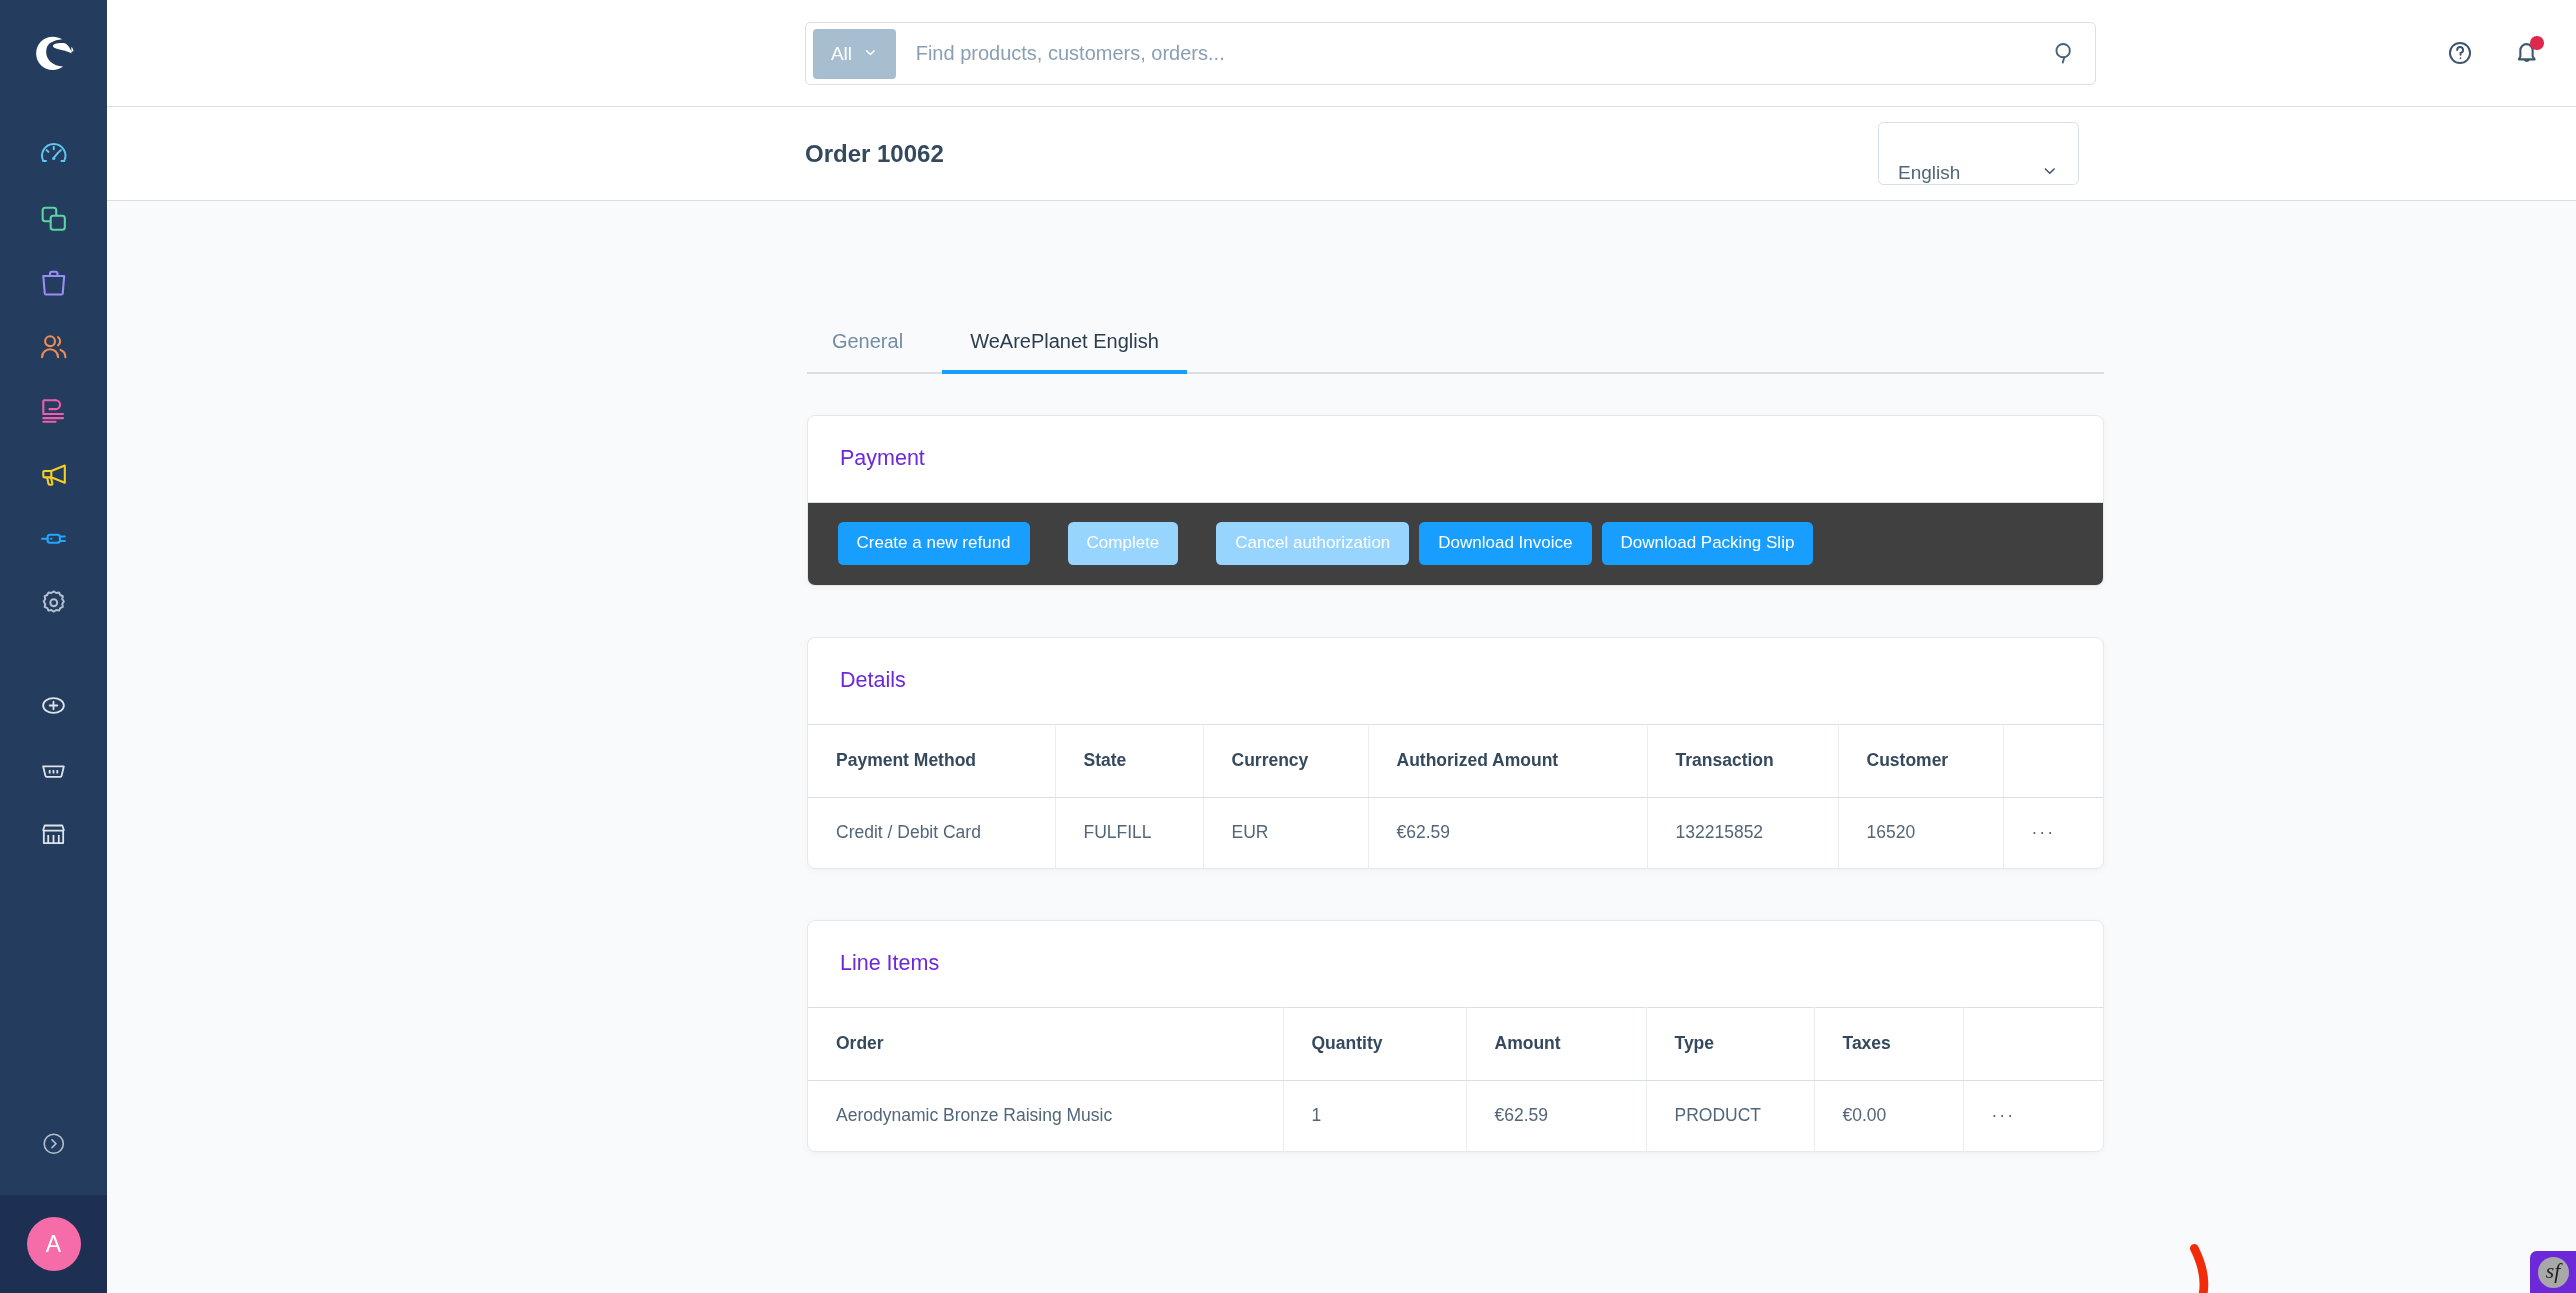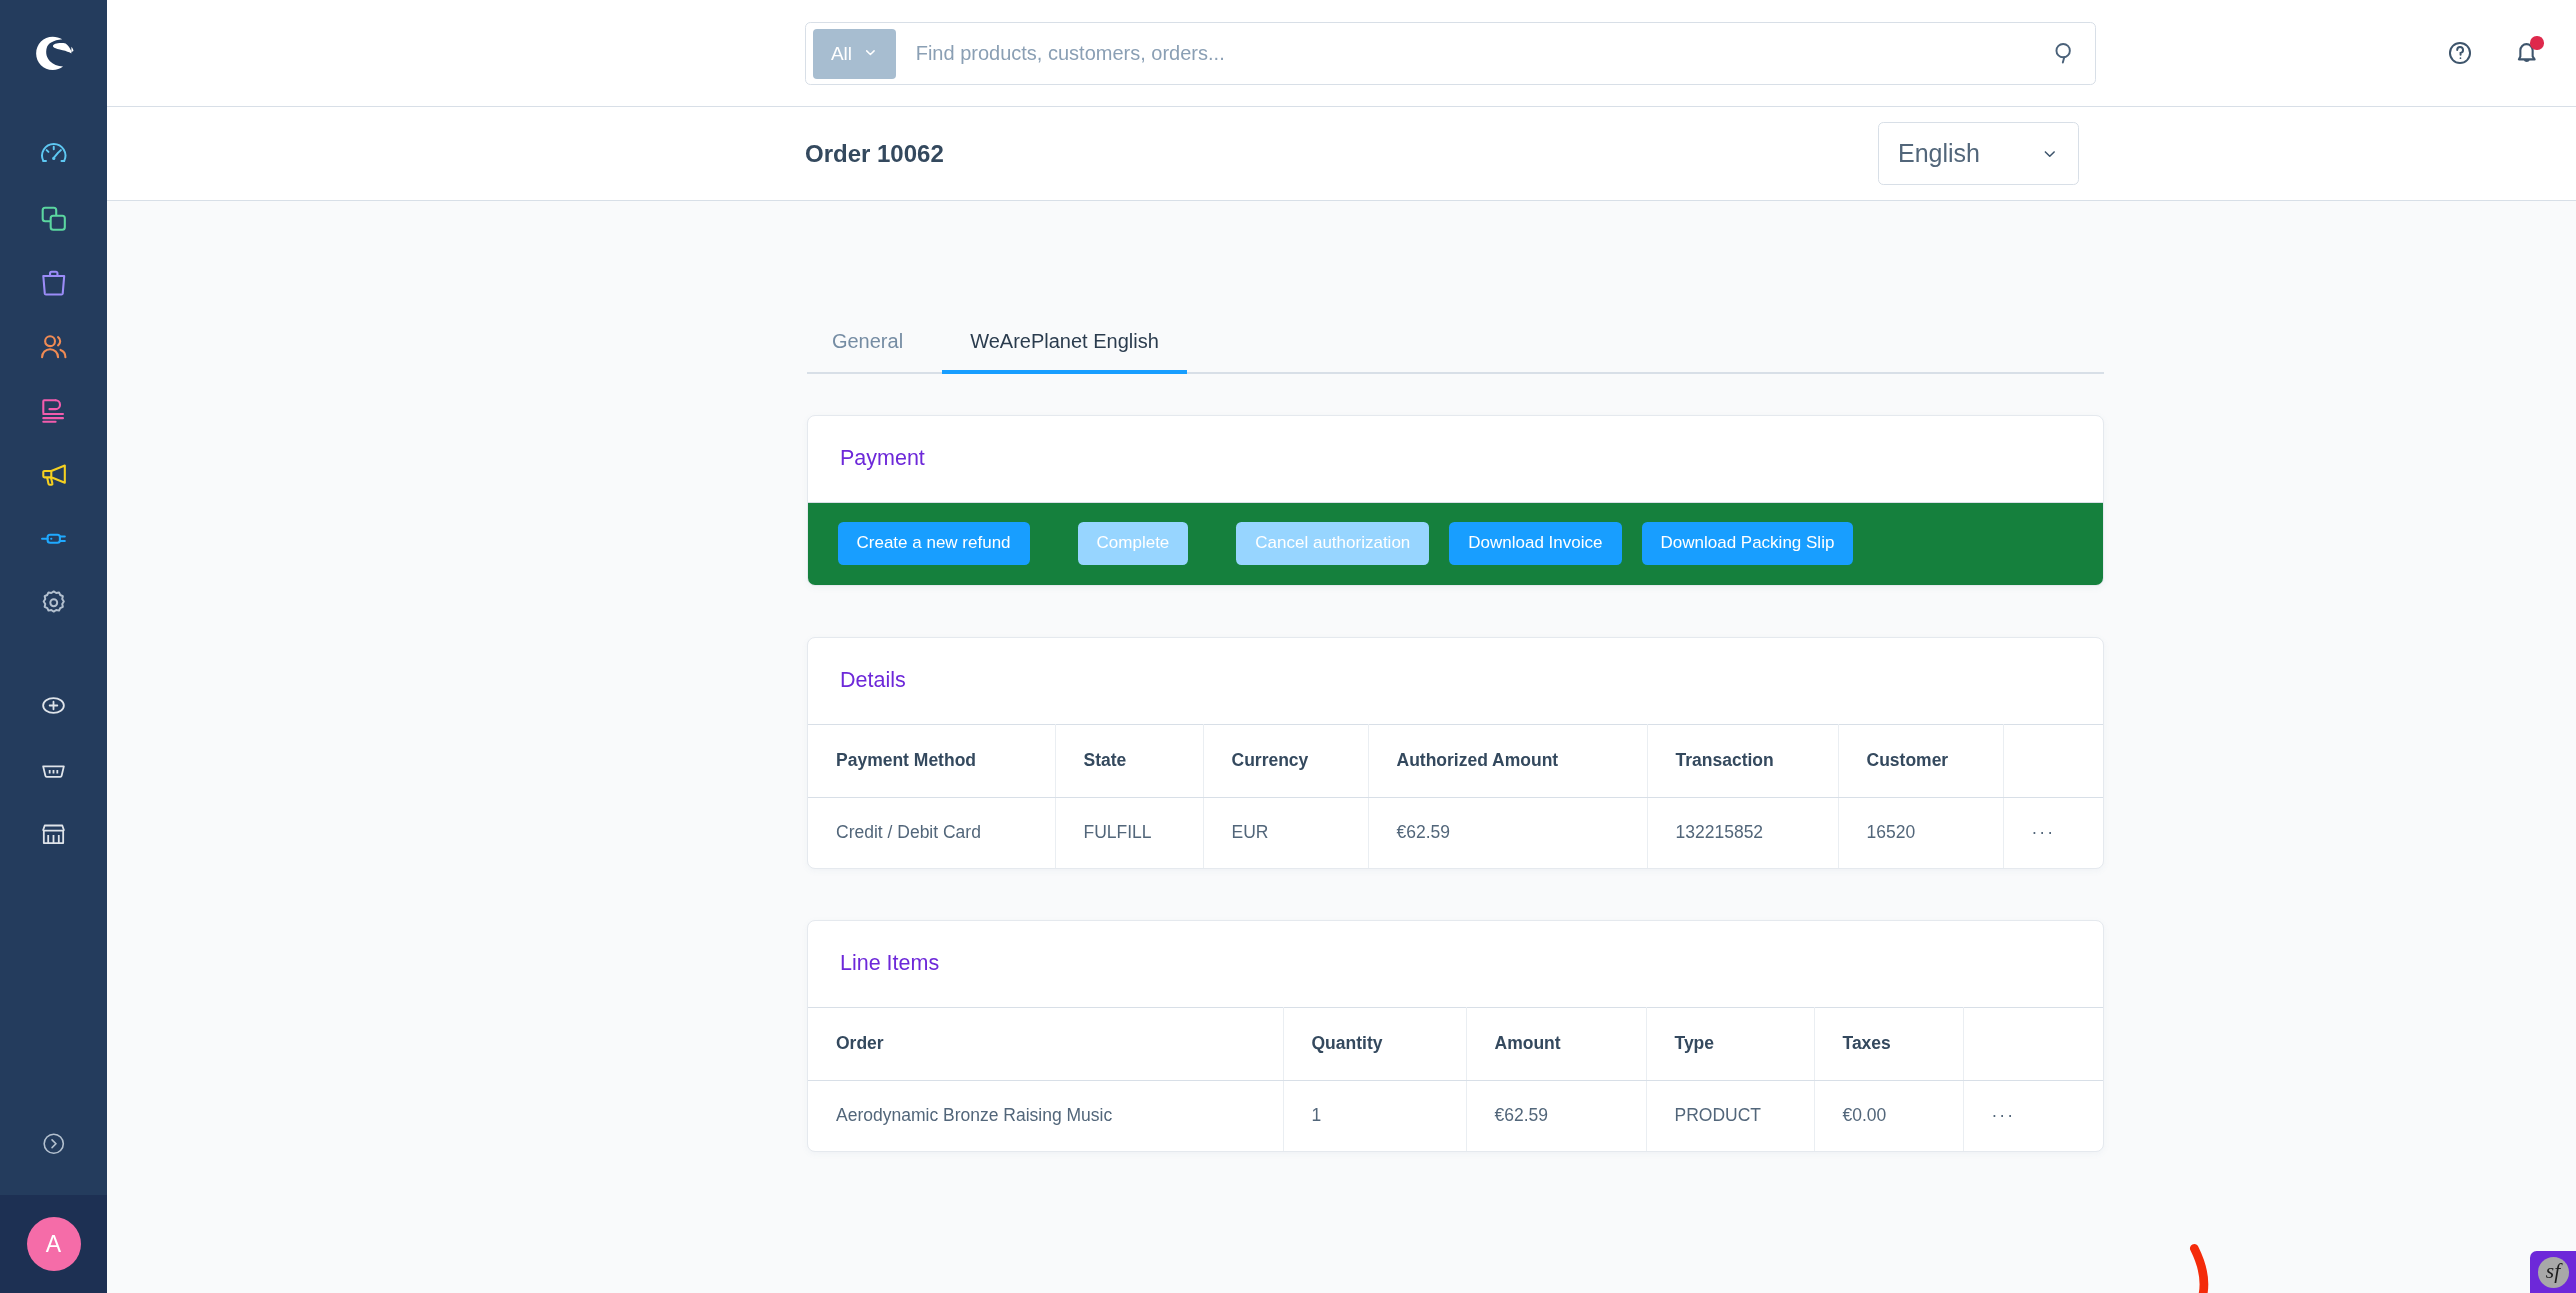--- a/index.html
+++ b/index.html
@@ -202,24 +202,24 @@
   }
   .lang-select {
     position: absolute;
     left: 1771px;
     width: 201px;
     height: 63px;
     border: 1.3px solid #d8dfe7;
     border-radius: 5.4px;
     background: #ffffff;
     display: flex;
-    align-items: center;
+    align-items: flex-end;
     justify-content: space-between;
     padding: 0 20px 0 19px;
-    font-size: 25px;
+    font-size: 19px;
     color: #52667a;
   }
 
   
   .content {
     flex: 1 1 auto;
     overflow: hidden;
     position: relative;
     padding-top: 0;
   }
@@ -261,25 +261,25 @@
     box-shadow: 0 2px 6.7px rgba(120,140,165,0.07);
     overflow: hidden;
   }
   .card-head {
     padding: 29.5px 32px 31px 32px;
     font-size: 21.5px;
     color: #6d28d9;
     font-weight: normal;
   }
   .card-footer {
-    background: #15803d;
+    background: #404040;
     border-top: 1.3px solid #d8dfe7;
     padding: 19px 29.5px 20px 29.5px;
     display: flex;
-    gap: 20px;
+    gap: 10px;
   }
   .btn {
     border: 0;
     border-radius: 5.4px;
     color: #ffffff;
     font-size: 17px;
     padding: 0 19px;
     height: 43px;
     font-family: "Liberation Sans", sans-serif;
     white-space: nowrap;

